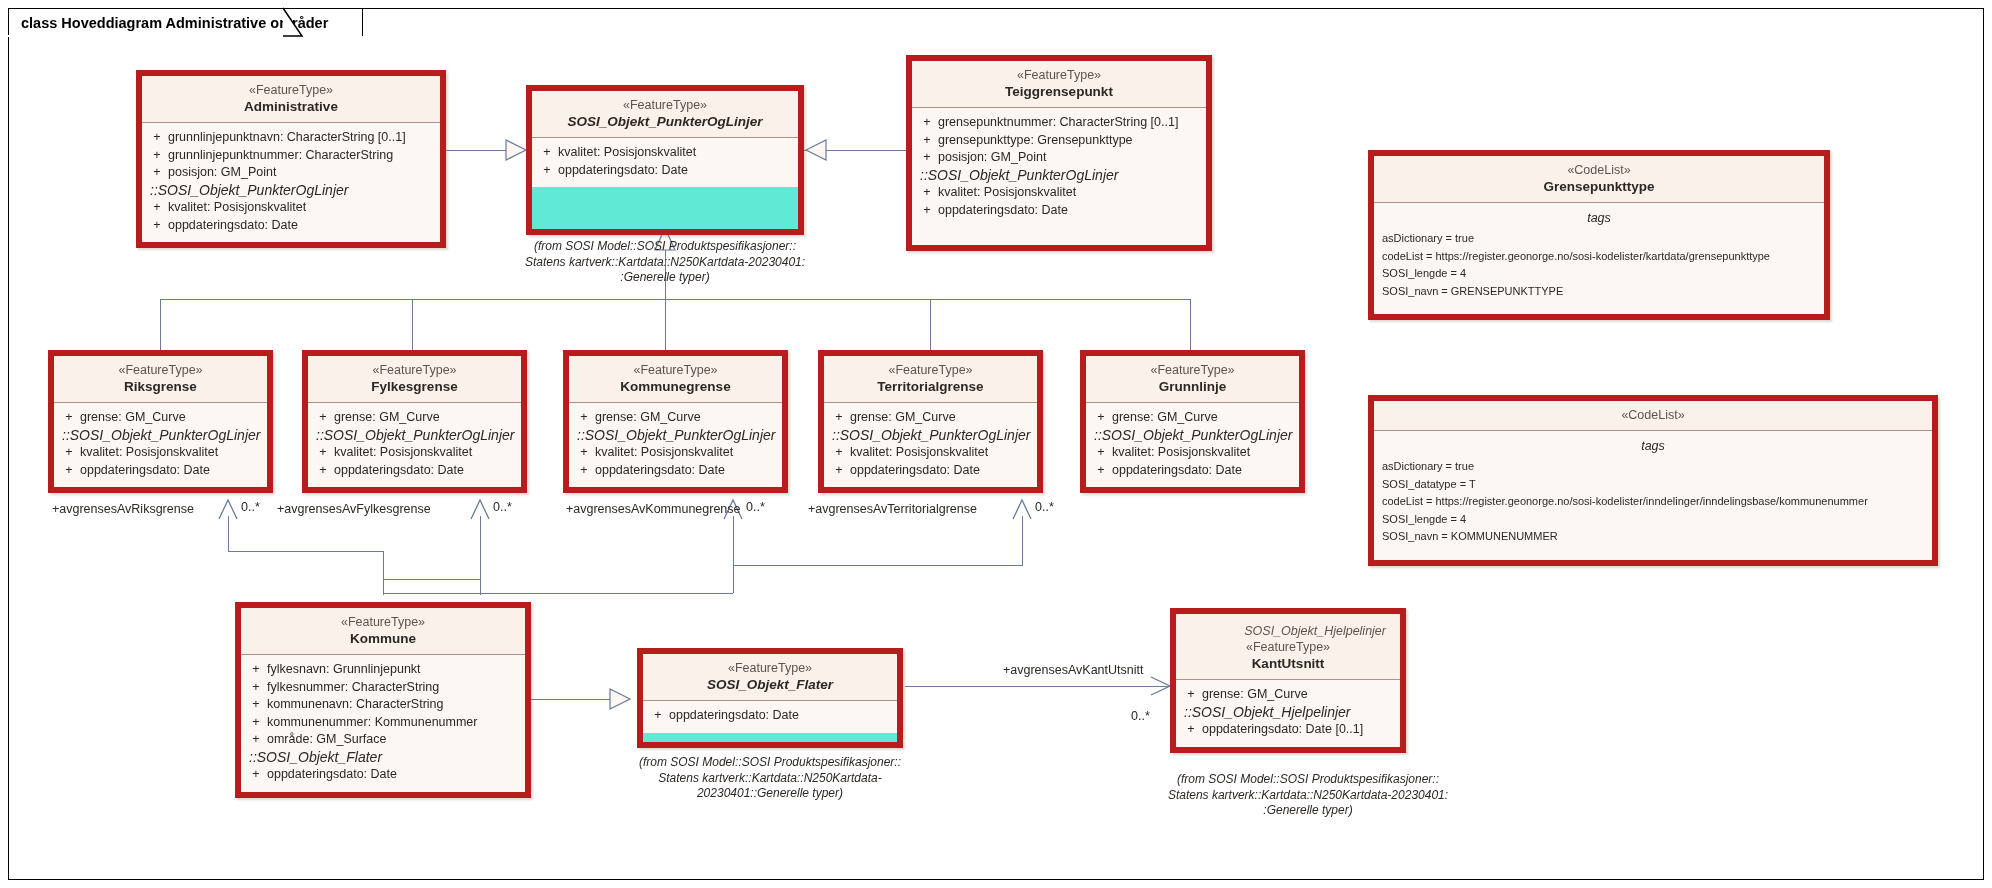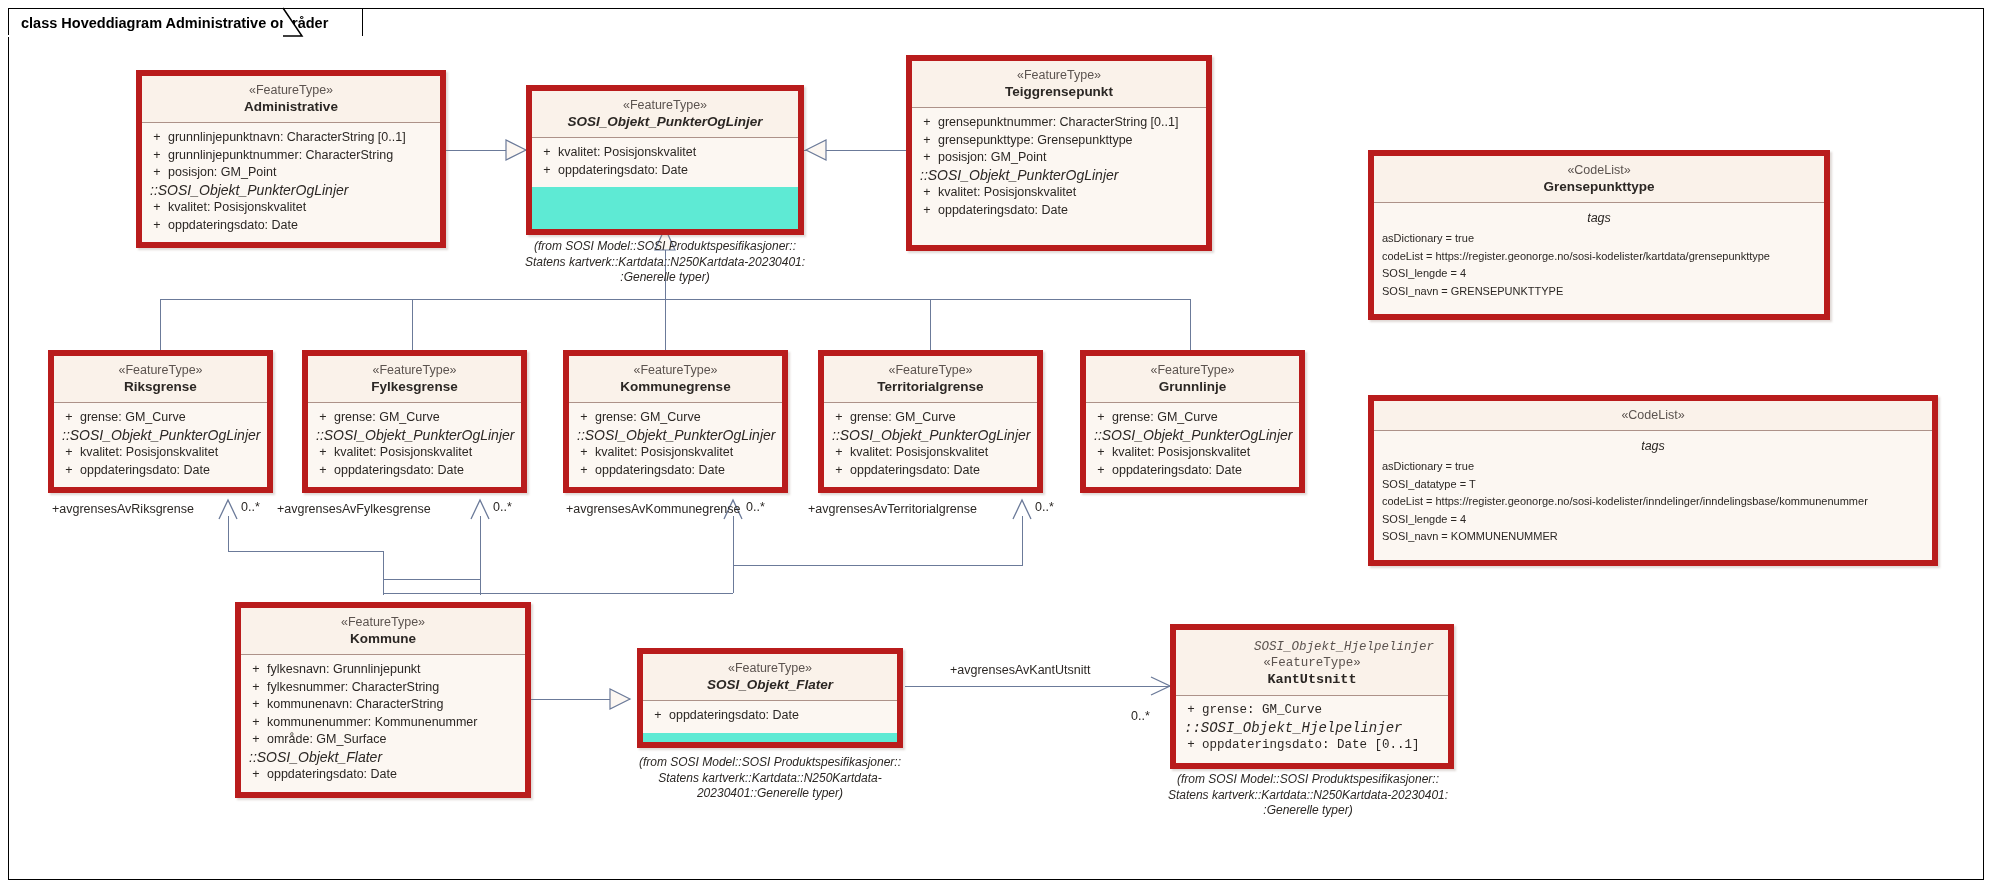--- a/index.html
+++ b/index.html
@@ -351,21 +351,21 @@
           <span>oppdateringsdato: Date</span>
         </div>
     </div>
   </div>
   <div class="note" style="left:616px;top:755px;width:308px;">
     <div>(from SOSI Model::SOSI Produktspesifikasjoner::</div>
     <div>Statens kartverk::Kartdata::N250Kartdata-</div>
     <div>20230401::Generelle typer)</div>
   </div>
 
-  <div class="cls" style="left:1170px;top:624px;width:284px;font-family:Liberation Mono, monospace;">
+  <div class="cls" style="left:1170px;top:608px;width:236px;">
     <div class="hdr">
       <div class="ns-top">SOSI_Objekt_Hjelpelinjer</div>
       <div class="stereo">«FeatureType»</div>
       <div class="cname">KantUtsnitt</div>
     </div>
     <div class="body">
       <div class="attr">
           <span class="vis">+</span>
           <span>grense: GM_Curve</span>
         </div>
@@ -415,16 +415,16 @@
 
   <div class="alabel" style="left:277px;top:502px;">+avgrensesAvFylkesgrense</div>
   <div class="mult" style="left:493px;top:500px;">0..*</div>
 
   <div class="alabel" style="left:530px;top:502px;margin-left:36px;">+avgrensesAvKommunegrense</div>
   <div class="mult" style="left:746px;top:500px;">0..*</div>
 
   <div class="alabel" style="left:808px;top:502px;">+avgrensesAvTerritorialgrense</div>
   <div class="mult" style="left:1035px;top:500px;">0..*</div>
 
-  <div class="alabel" style="left:950px;top:663px;">+avgrensesAvKantUtsnitt</div>
+  <div class="alabel" style="left:1003px;top:663px;">+avgrensesAvKantUtsnitt</div>
   <div class="mult" style="left:1131px;top:709px;">0..*</div>
 
 </div>
 
 </body></html>

